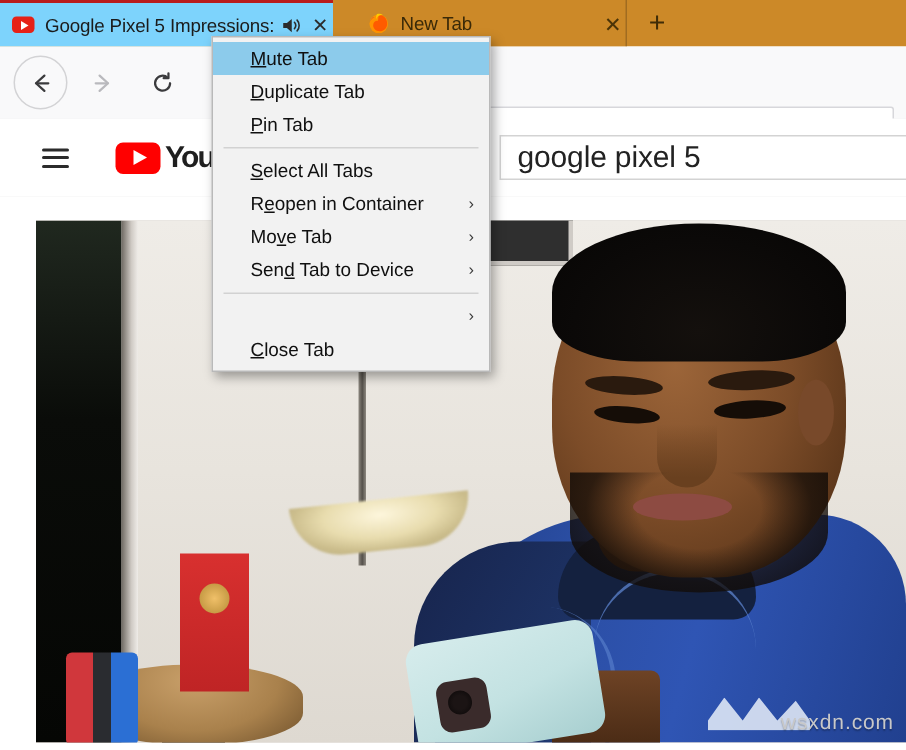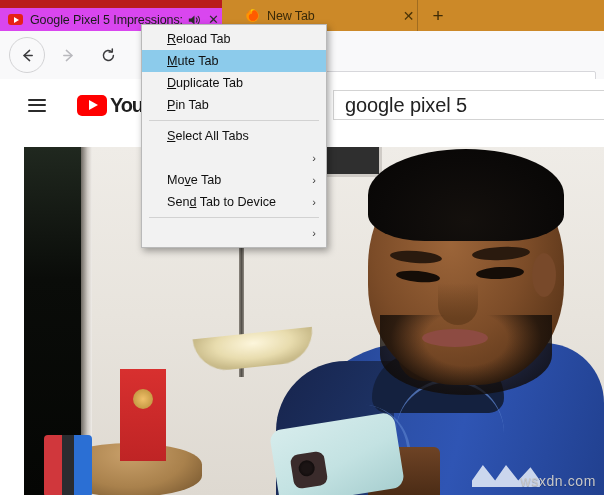--- a/index.html
+++ b/index.html
@@ -14,22 +14,22 @@
   
   .tabstrip{
     position:absolute;left:0;top:0;width:604px;height:31px;
     background:#cc8928;
   }
   .tab{
     position:absolute;top:0;height:31px;
     display:flex;align-items:center;box-sizing:border-box;
   }
   .tab-active{
-    left:0;width:222px;background:#d946ef;
-    border-top:8px solid #b91c1c;
+    left:0;width:222px;background:#7dd3fc;
+    border-top:2px solid #b91c1c;
   }
   .tab-active .tab-inner{padding-left:8px;}
   .tab-bg{
     left:222px;width:196px;background:#cc8928;
     border-right:1px solid #a06c20;
   }
   .tab-inner{display:flex;align-items:center;width:100%;height:100%;box-sizing:border-box;padding-left:23px;}
   .favicon{width:15px;height:15px;flex:0 0 15px;margin-right:7px;position:relative;}
   .yt-fav{
     width:15px;height:11px;background:#e62117;border-radius:3px;margin-top:2px;
@@ -416,46 +416,47 @@
         <div class="vhand"></div>
         <div class="vphone"></div>
         <div class="vphone-cam"></div>
       </div>
 
       <div class="watermark">wsxdn.com</div>
     </div>
   </div>
 
   <div class="ctxmenu" id="ctxmenu">
-      <div class="ctxitem">
-        <span><span class="acc">R</span>eload Tab</span>
-      </div>
       <div class="ctxitem sel">
         <span><span class="acc">M</span>ute Tab</span>
       </div>
       <div class="ctxitem">
         <span><span class="acc">D</span>uplicate Tab</span>
       </div>
       <div class="ctxitem">
         <span><span class="acc">P</span>in Tab</span>
       </div>
       <div class="ctxsep"></div>
       <div class="ctxitem">
         <span><span class="acc">S</span>elect All Tabs</span>
       </div>
       <div class="ctxitem">
+        <span>R<span class="acc">e</span>open in Container</span>
         <span class="arrow">›</span>
       </div>
       <div class="ctxitem">
         <span>Mo<span class="acc">v</span>e Tab</span>
         <span class="arrow">›</span>
       </div>
       <div class="ctxitem">
         <span>Sen<span class="acc">d</span> Tab to Device</span>
         <span class="arrow">›</span>
       </div>
       <div class="ctxsep"></div>
       <div class="ctxitem">
         <span class="arrow">›</span>
       </div>
+      <div class="ctxitem">
+        <span><span class="acc">C</span>lose Tab</span>
+      </div>
     </div>
 
 </div>
 
 </body></html>

